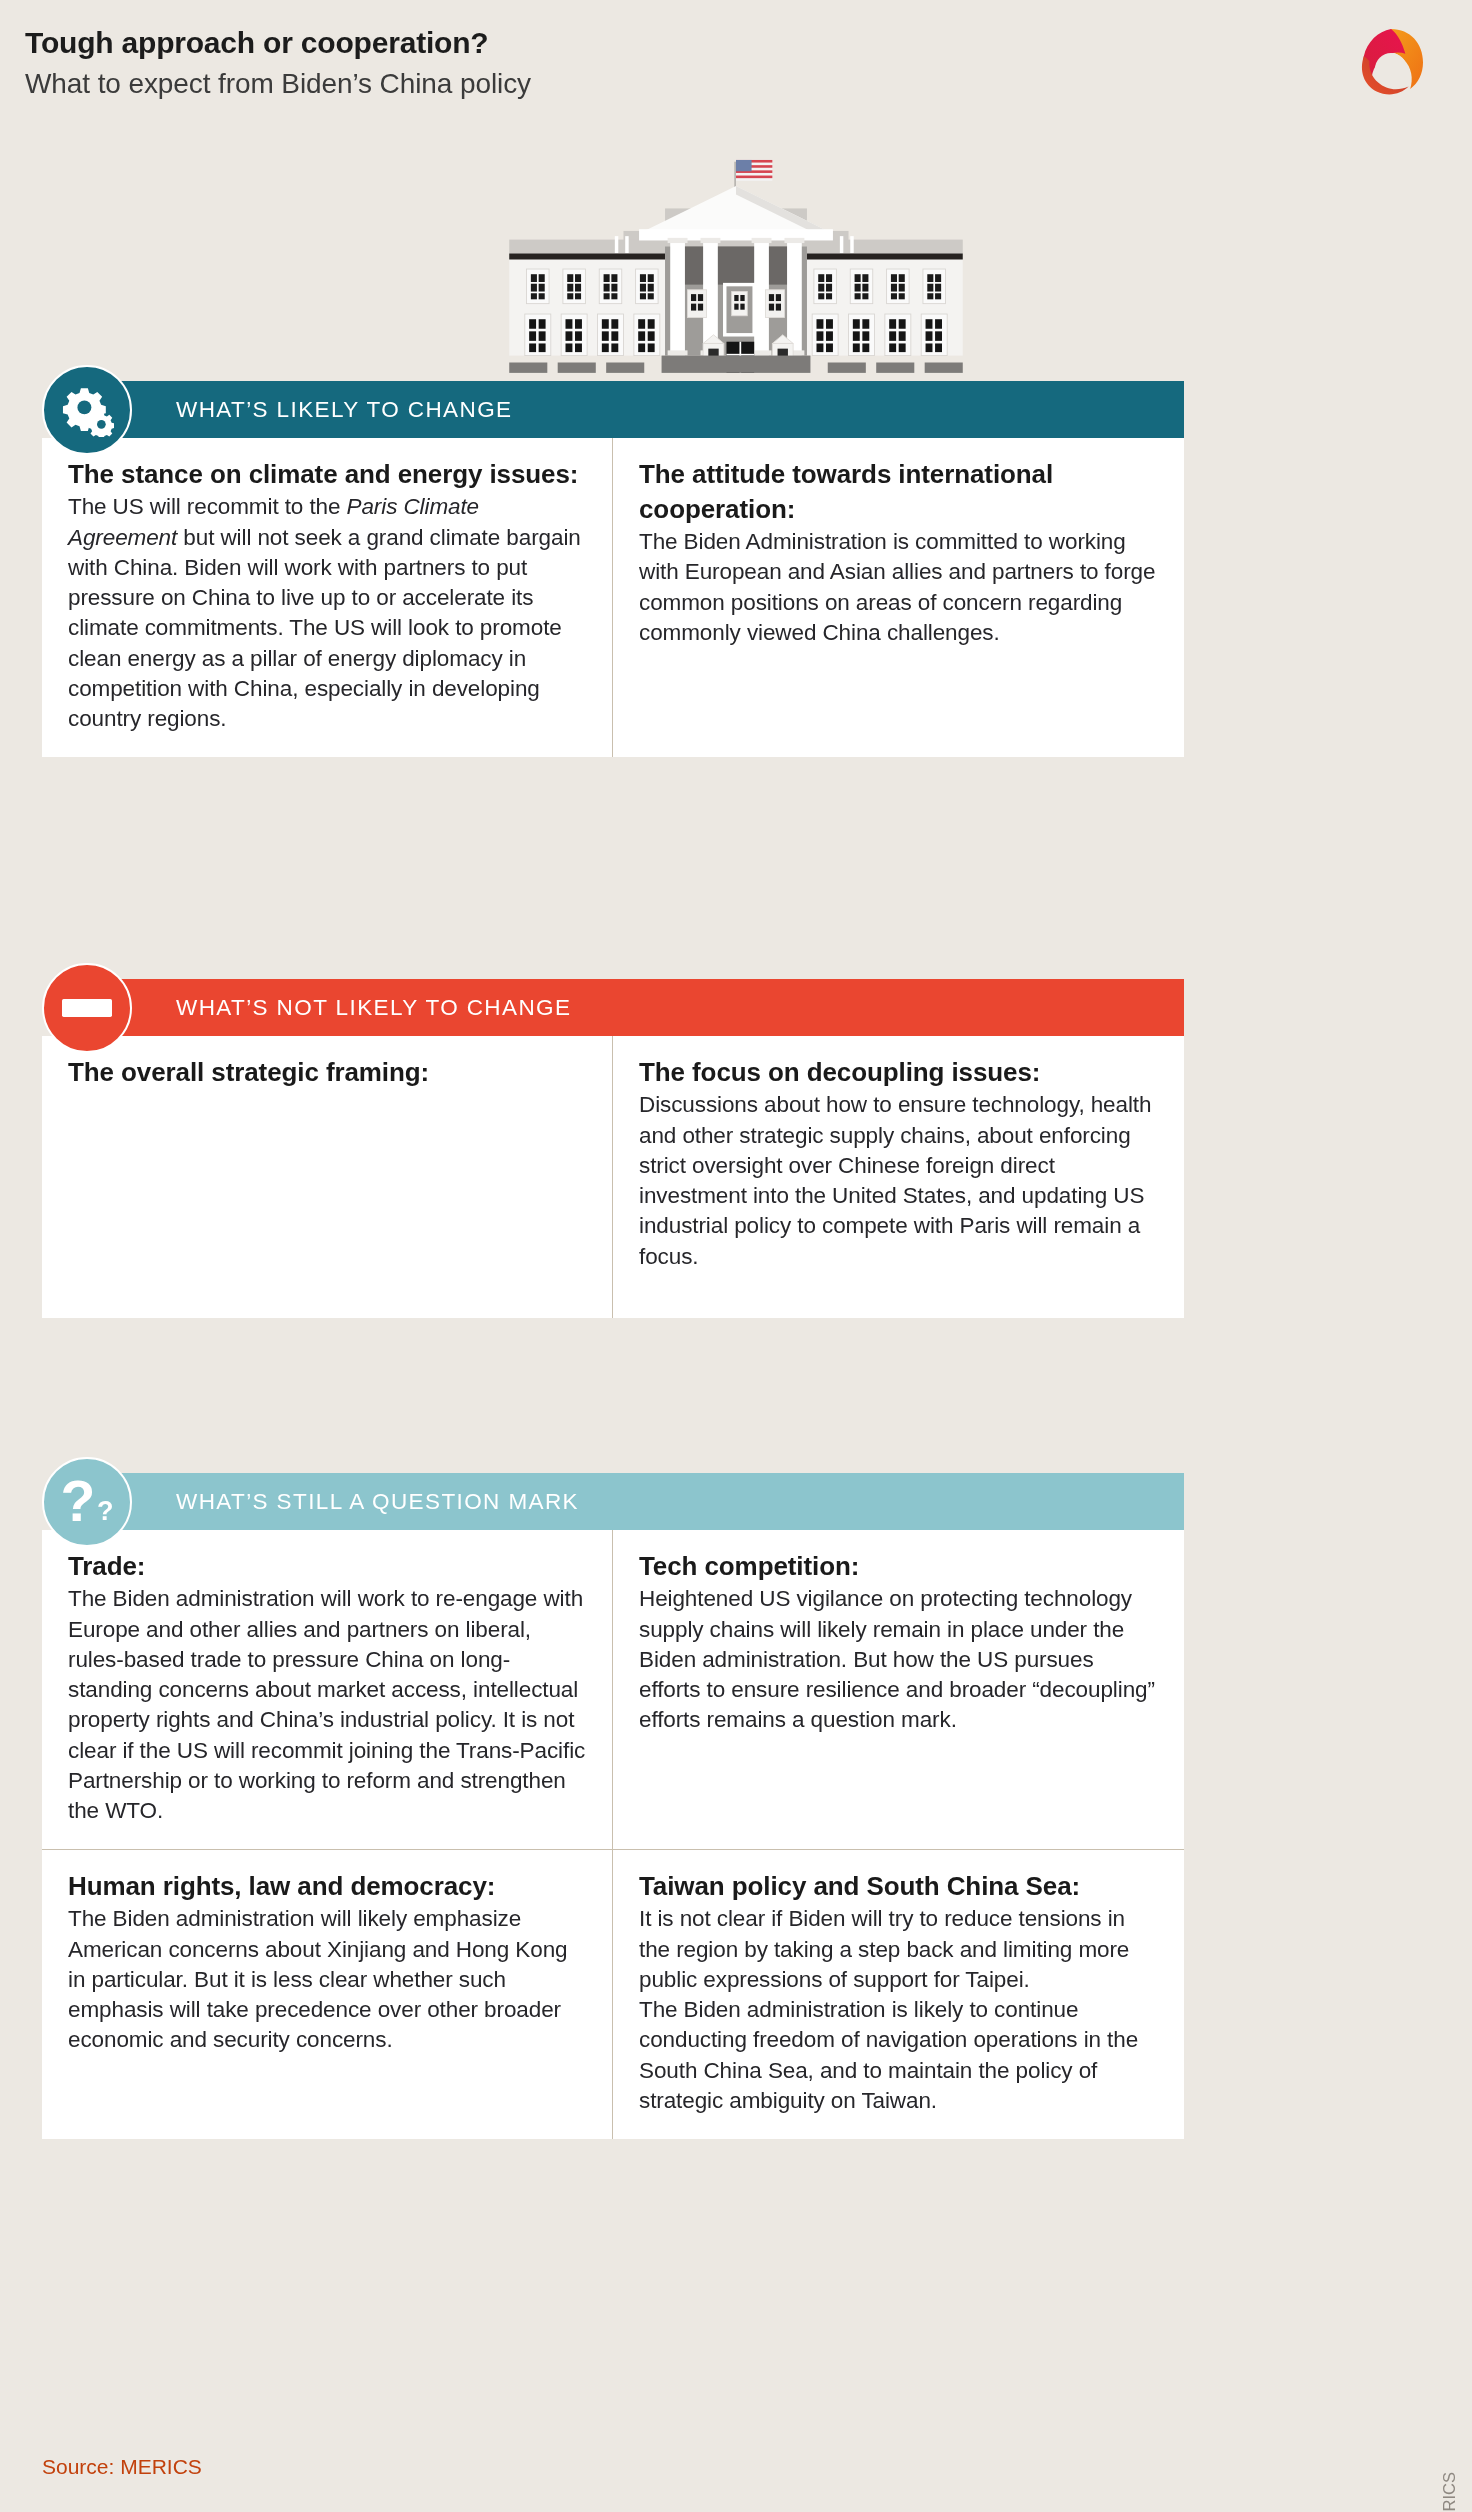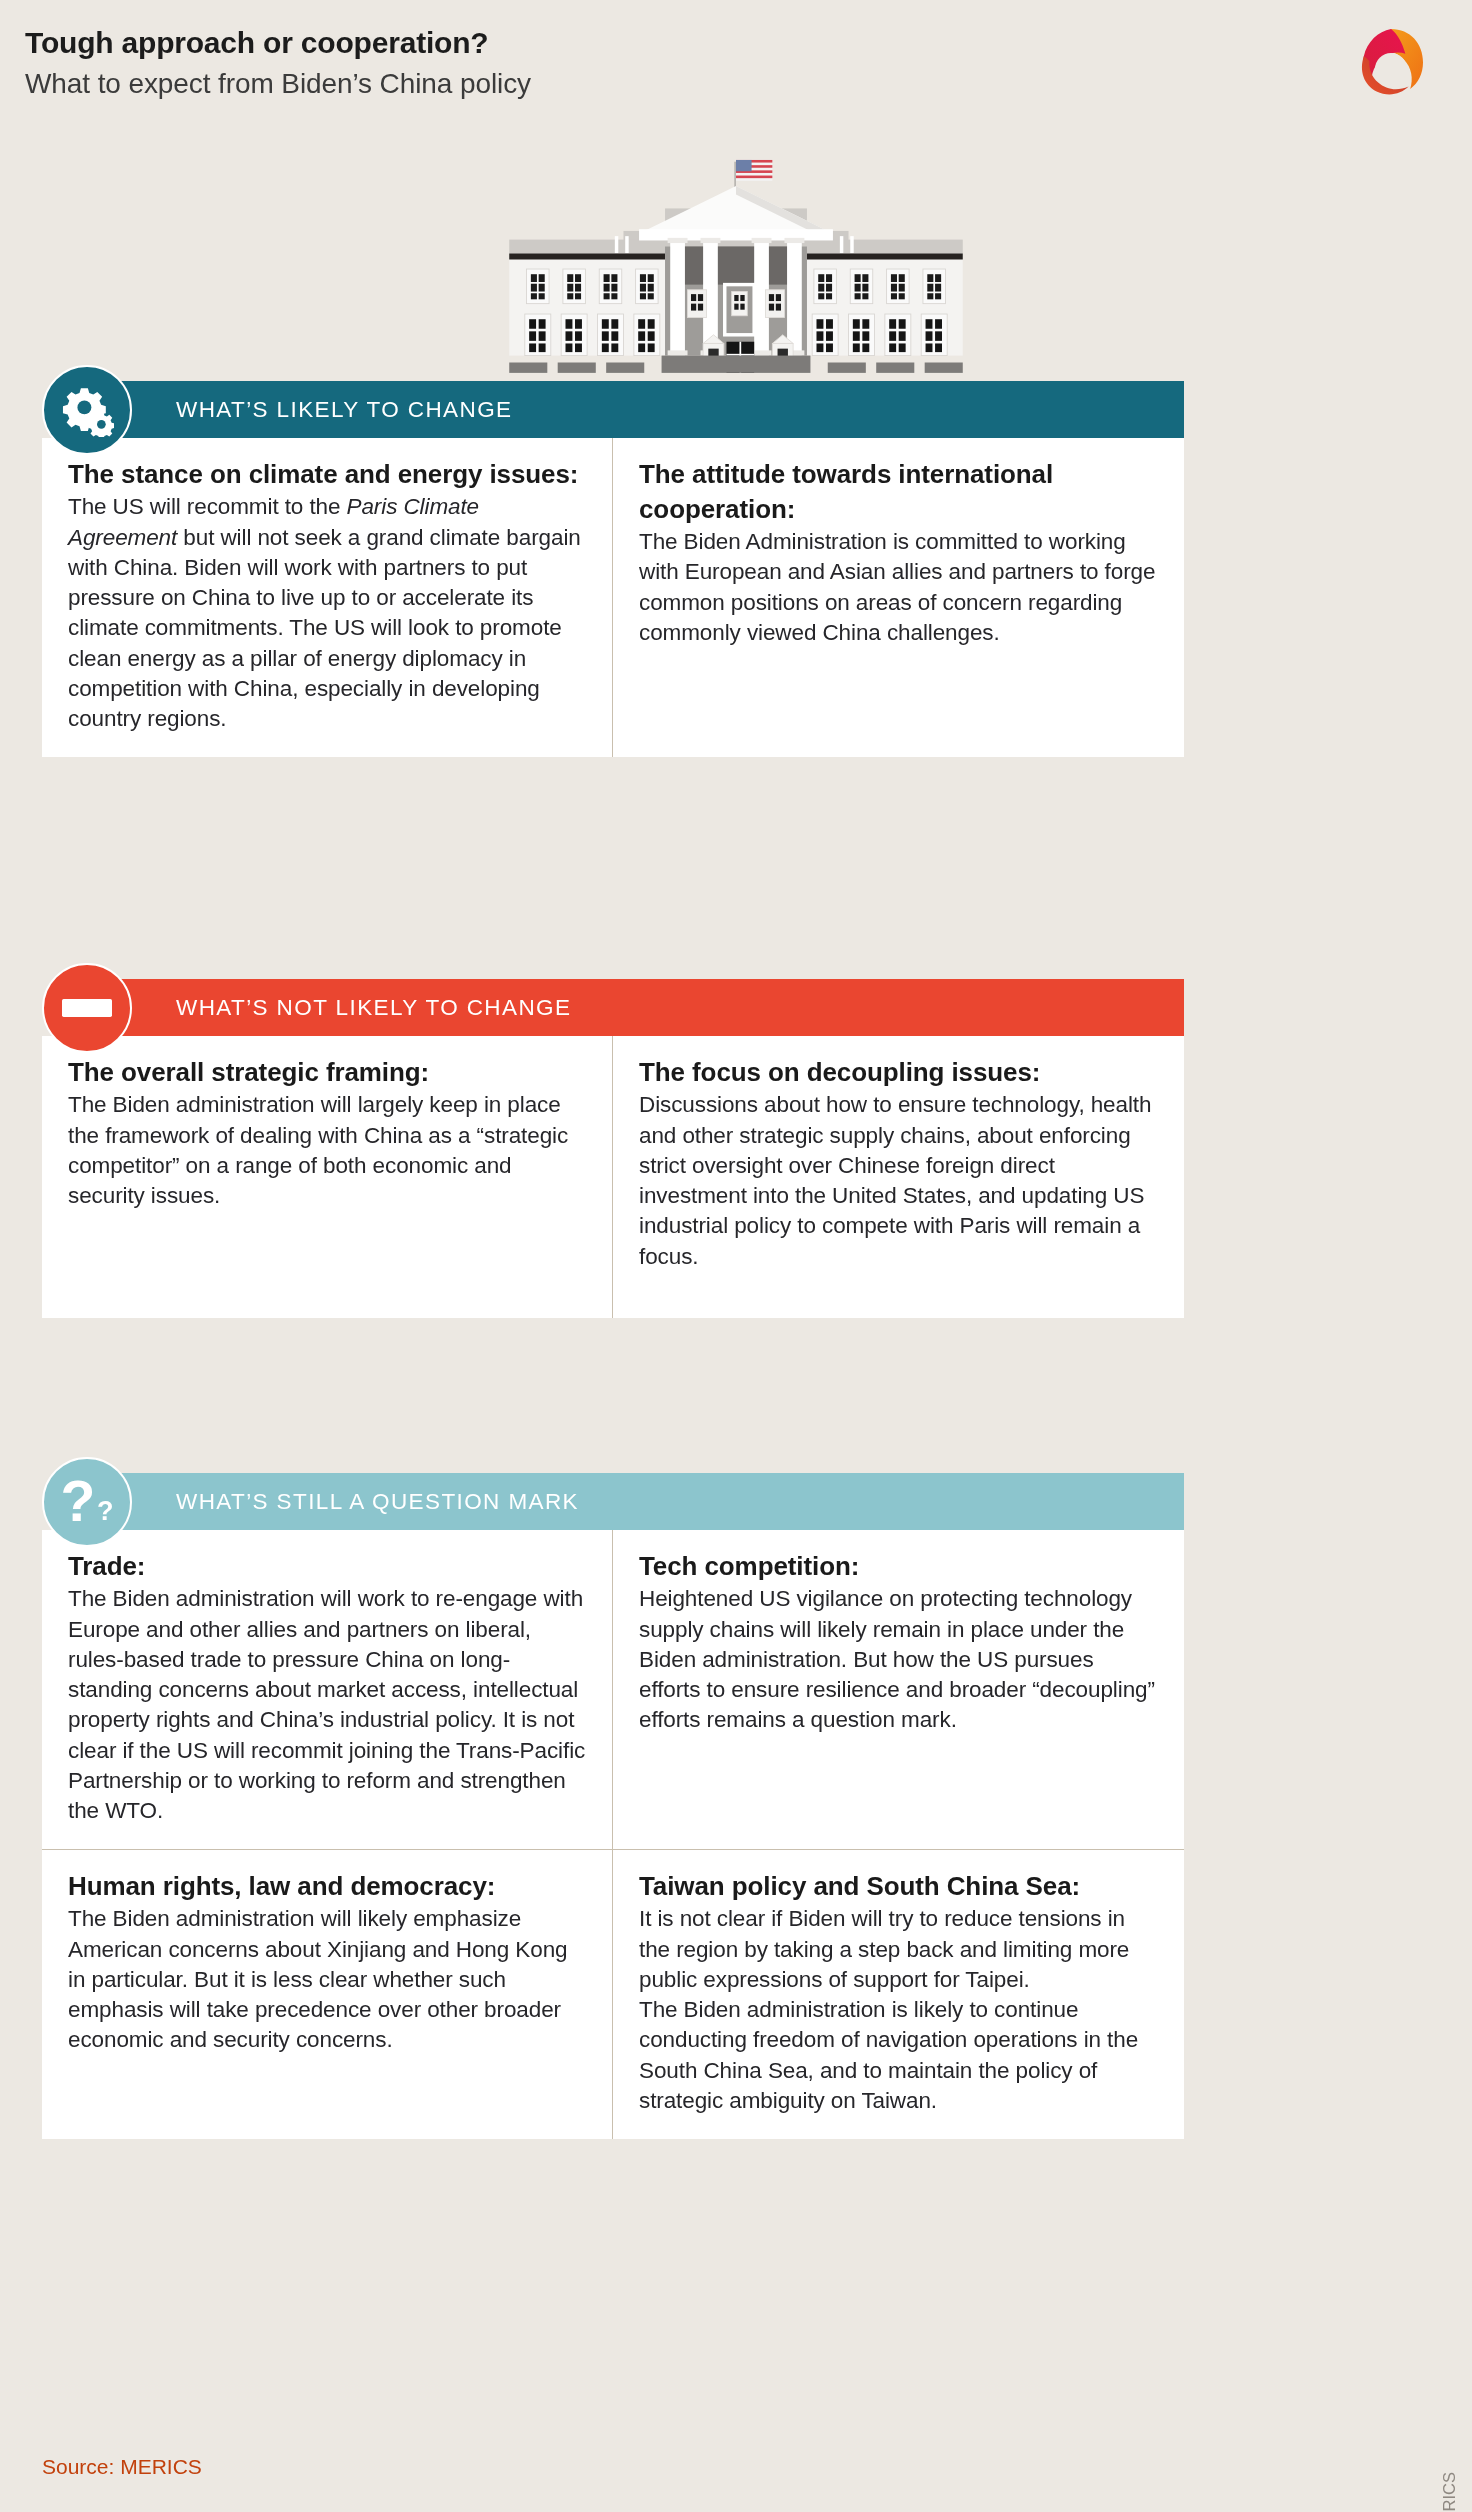--- a/index.html
+++ b/index.html
@@ -426,21 +426,20 @@
   <div class="band red">
     <div class="badge red">
       <span class="minus-bar"></span>
     </div>
     <span class="band-label">WHAT’S NOT LIKELY TO CHANGE</span>
   </div>
   <div class="cards">
     <div class="row">
       <div class="cell cell-pad-tall">
         <h3 class="item-title">The overall strategic framing:</h3>
-        <p class="item-body">The Biden administration will largely keep in place the framework of dealing with China as a “strategic competitor” on a range of both economic and security issues.</p>
       </div>
       <div class="cell cell-pad-tall">
         <h3 class="item-title">The focus on decoupling issues:</h3>
         <p class="item-body">Discussions about how to ensure technology, health and other strategic supply chains, about enforcing strict oversight over Chinese foreign direct investment into the United States, and updating US industrial policy to compete with Paris will remain a focus.</p>
       </div>
     </div>
   </div>
 </div>
 
 <div class="section sec3">

